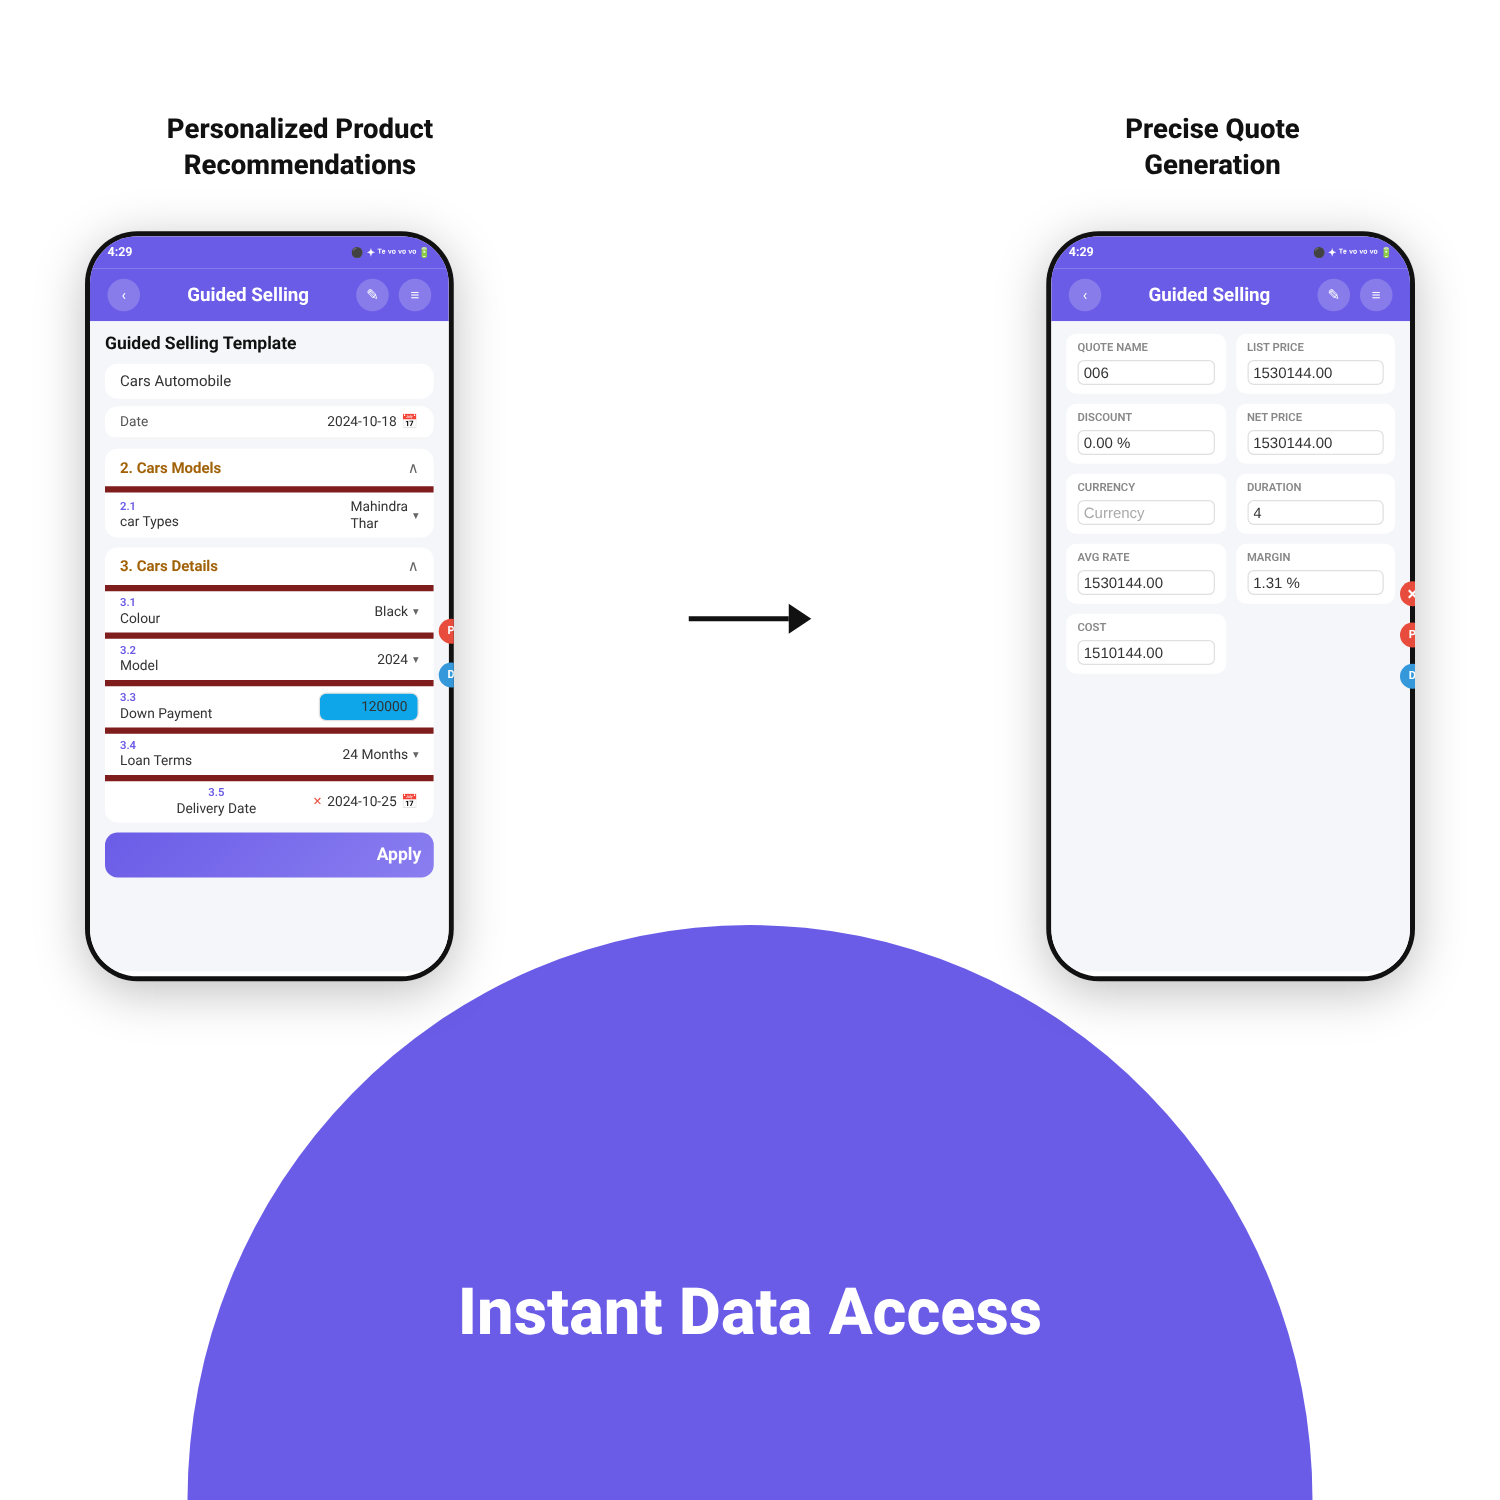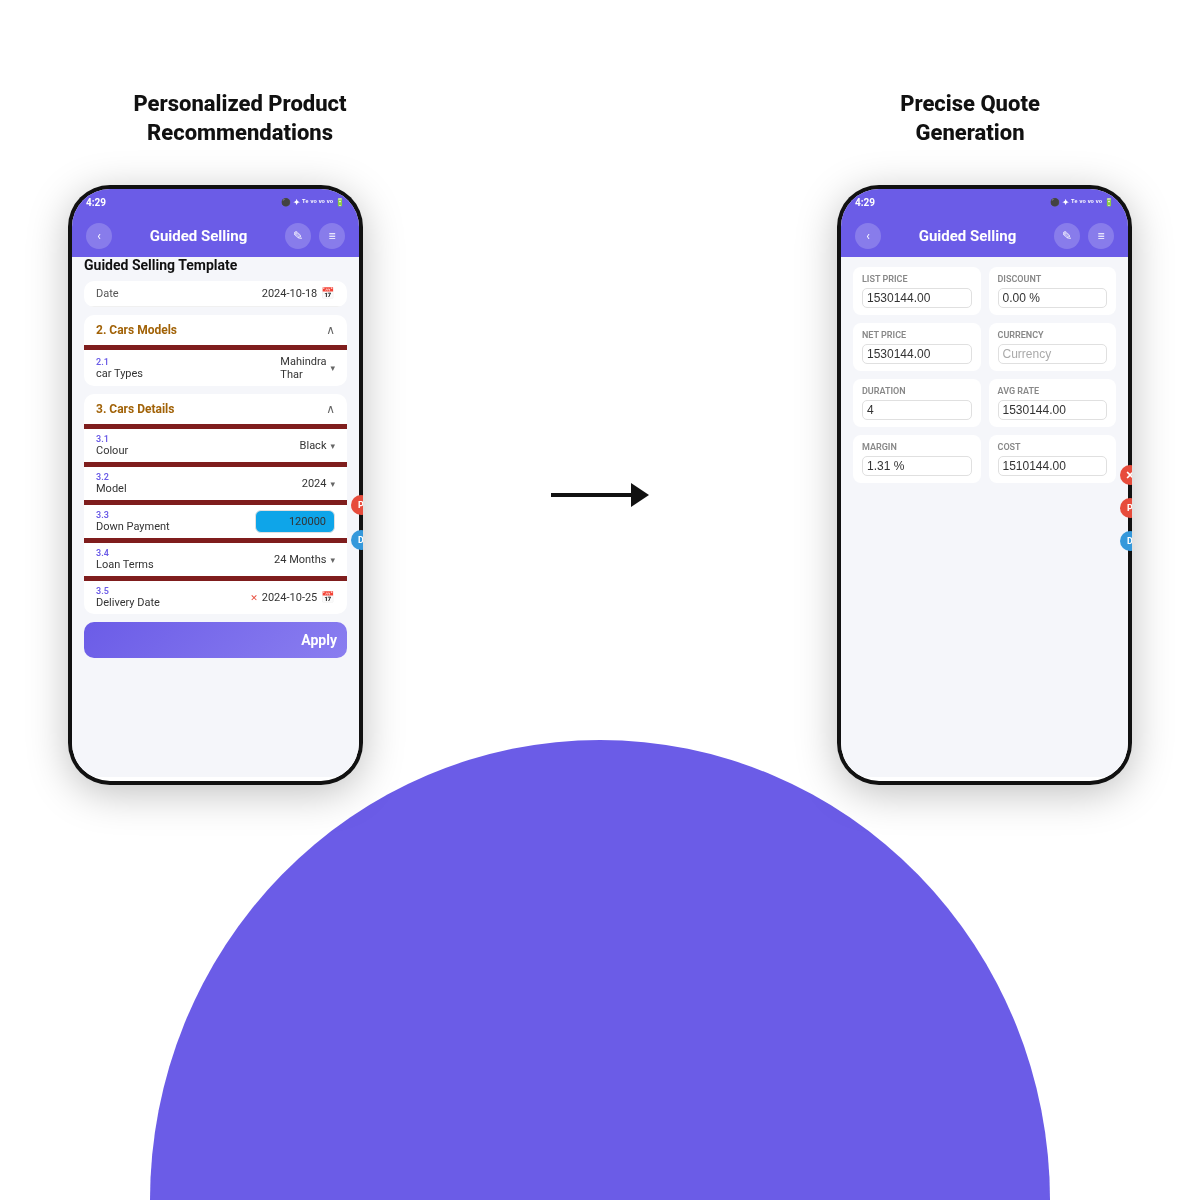--- a/index.html
+++ b/index.html
@@ -175,21 +175,21 @@
       justify-content: center;
       font-size: 12px;
       color: white;
     }
 
     .header-icons { display: flex; gap: 8px; }
 
     
     .app-content {
       background: #f5f6fa;
-      padding: 0 12px;
+      padding: 10px 12px;
       height: calc(100% - 72px);
       overflow: hidden;
     }
 
     .template-title {
       font-size: 14px;
       font-weight: 700;
       color: #111;
       margin-bottom: 8px;
     }
@@ -346,20 +346,21 @@
       color: #333;
     }
   </style>
 </head>
 <body>
 
 <div class="page-container">
 
   <div class="bottom-semicircle"></div>
 
+  <div class="instant-data-text">Instant Data Access</div>
 
   <div class="section-title-left">
     <span>Personalized Product
 Recommendations</span>
   </div>
 
   <div class="section-title-right">
     <span>Precise Quote
 Generation</span>
   </div>
@@ -385,20 +386,23 @@
         <div class="header-icons">
           <div class="header-btn">✎</div>
           <div class="header-btn">≡</div>
         </div>
       </div>
 
       <div class="app-content">
 
         <div class="template-title">Guided Selling Template</div>
 
+        <div class="cars-auto-row">
+          <span>Cars  Automobile</span>
+        </div>
 
         <div class="section-block">
           <div class="date-row">
             <span class="date-label">Date</span>
             <div class="date-value">
               <span>2024-10-18</span>
               <span>📅</span>
             </div>
           </div>
         </div>
@@ -460,21 +464,21 @@
             <div class="form-label-container">
               <div class="form-label-num">3.4</div>
               <div class="form-label">Loan Terms</div>
             </div>
             <div class="form-value">
               <span>24 Months</span>
               <span class="dropdown-arrow">▾</span>
             </div>
           </div>
 
-          <div class="form-row" style="position:relative;">
+          <div class="form-row" style="position:relative;text-align:center;">
             <div class="form-label-container">
               <div class="form-label-num">3.5</div>
               <div class="form-label">Delivery Date</div>
             </div>
             <div class="form-value">
               <span style="color:#e74c3c;font-size:9px;">✕</span>
               <span>2024-10-25</span>
               <span>📅</span>
             </div>
           </div>
@@ -502,20 +506,24 @@
         <span class="app-header-title">Guided Selling</span>
         <div class="header-icons">
           <div class="header-btn">✎</div>
           <div class="header-btn">≡</div>
         </div>
       </div>
 
       <div class="quote-content">
         <div class="quote-grid">
 
+          <div class="quote-field">
+            <div class="quote-field-label">QUOTE Name</div>
+            <input class="quote-field-input" value="006" style="">
+          </div>
 
           <div class="quote-field" style="position:relative;">
             <div class="quote-field-label">LIST PRICE</div>
             <input class="quote-field-input" value="1530144.00" style="">
           </div>
 
           <div class="quote-field">
             <div class="quote-field-label">DISCOUNT</div>
             <input class="quote-field-input" value="0.00 %" style="">
           </div>

